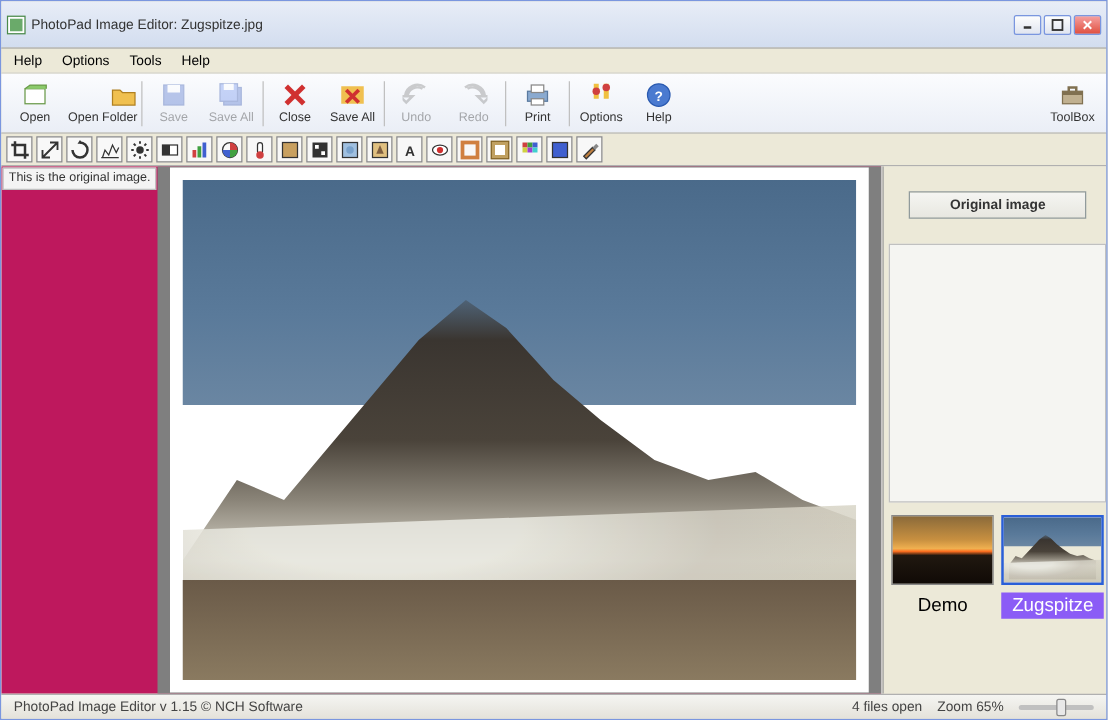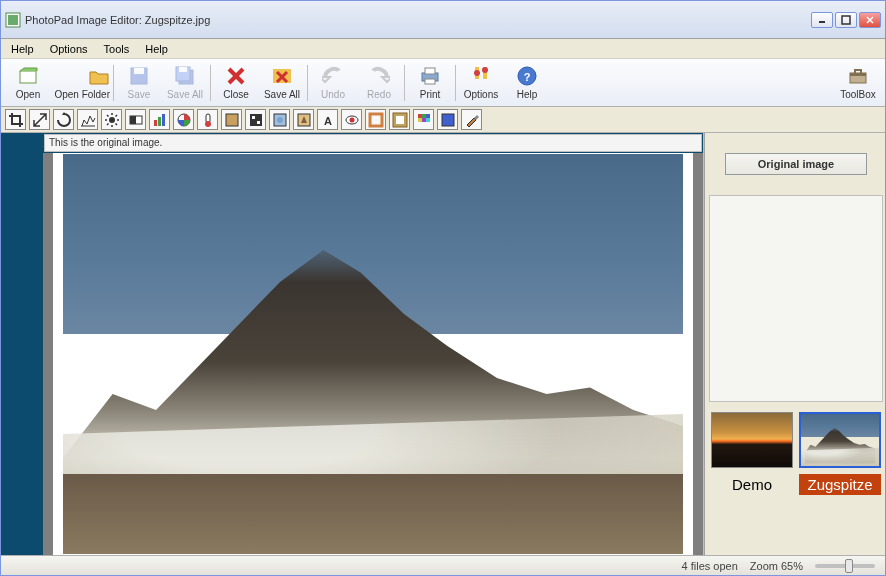--- a/index.html
+++ b/index.html
@@ -26,21 +26,21 @@
 .toolbtn.disabled .ticon, .toolbtn.disabled .tlabel { opacity: 0.4; }
 .tsep { width: 1px; height: 36px; background: #c0c0c0; margin: 0 2px; }
 .spacer { flex: 1; }
 
 
 .sectoolbar { height: 26px; background: #ece9d8; display: flex; align-items: center; padding: 2px 4px; border-bottom: 1px solid #b0b0b0; gap: 3px; }
 .secbtn { width: 21px; height: 21px; border: 1px solid #888; background: #f8f8f8; display: flex; align-items: center; justify-content: center; cursor: default; }
 
 
 .content { flex: 1; display: flex; overflow: hidden; }
-.canvaswrap { flex: 1; display: flex; flex-direction: column; background: #0c4a6e; padding-left: 42px; }
+.canvaswrap { flex: 1; display: flex; flex-direction: row; background: #be185d; }
 .infobar { height: 18px; background: #f4f4f4; border: 1px solid #c0c0c0; margin: 1px; padding: 2px 4px; font-size: 10px; color: #333; }
 .canvas { flex: 1; background: #7f7f7f; display: flex; align-items: center; justify-content: center; padding: 10px; overflow: hidden; }
 .photo { width: 640px; height: 420px; background: #fff; padding: 10px; }
 .photoinner { width: 100%; height: 100%; position: relative; overflow: hidden; }
 .sky { position: absolute; inset: 0 0 55% 0; background: linear-gradient(#4a6a8a 0%, #5a7a9a 60%, #6a86a2 100%); }
 .mountain { position: absolute; inset: 20% 0 0 0; background: linear-gradient(180deg, transparent 0%, #3a3530 15%, #4a433a 40%, #8a8478 55%, #d8d4c8 70%, #b0ac9e 85%, #8a8070 100%); clip-path: polygon(0% 70%, 8% 50%, 15% 55%, 25% 35%, 35% 15%, 42% 5%, 48% 12%, 55% 25%, 62% 35%, 70% 45%, 78% 50%, 85% 48%, 92% 55%, 100% 60%, 100% 100%, 0% 100%); }
 .snow { position: absolute; inset: 50% 0 0 0; background: radial-gradient(ellipse at 30% 40%, #ecece4 20%, #d0ccc0 50%, transparent 70%), linear-gradient(180deg, #e0ddd0 0%, #c8c4b4 100%); opacity: 0.85; clip-path: polygon(0% 40%, 100% 30%, 100% 100%, 0% 100%); }
 .rocks { position: absolute; inset: 80% 0 0 0; background: linear-gradient(#6a5a48, #8a7a60); }
 .scrollbar-v { width: 16px; background: #e8e8e8; border-left: 1px solid #c0c0c0; }
 
@@ -50,21 +50,21 @@
 .origbox { margin: 20px; border: 1px solid #919b9c; background: linear-gradient(#f5f5f2,#e8e7e0); text-align: center; padding: 4px; font-weight: bold; color: #333; }
 .effectarea { flex: 1; background: #f5f5f2; margin: 0 4px 4px 4px; border: 1px solid #c0c0c0; }
 .thumbs { display: flex; gap: 6px; padding: 6px; justify-content: center; }
 .thumb { width: 82px; height: 56px; border: 1px solid #888; position: relative; overflow: hidden; }
 .thumb.selected { border: 2px solid #2a5fd8; }
 .thumb1 { background: linear-gradient(180deg, #8a6a3a 0%, #c89040 35%, #f0b050 48%, #ff7020 52%, #201810 58%, #100a06 100%); }
 .thumb2 .sky { inset: 0 0 55% 0; }
 .thumb2 .mountain { transform: scale(0.9); }
 .thumblabels { display: flex; gap: 6px; padding: 0 6px; justify-content: center; }
 .thumblabel { width: 82px; text-align: center; font-size: 15px; padding: 2px; }
-.thumblabel.selected { background: #c2410c; color: #fff; }
+.thumblabel.selected { background: #8b5cf6; color: #fff; }
 
 
 .statusbar { height: 20px; background: linear-gradient(#f5f5f2,#e4e2da); border-top: 1px solid #b0b0b0; display: flex; align-items: center; padding: 0 4px; font-size: 10px; color: #444; }
 .statusbar .sseg { padding: 0 6px; }
 .statusbar .sflex { flex: 1; }
 .zoomslider { width: 60px; height: 4px; background: #c0c0c0; position: relative; margin: 0 6px; border-radius: 2px; }
 .zoomthumb { position: absolute; width: 8px; height: 14px; background: #e8e8e8; border: 1px solid #888; top: -5px; left: 30px; border-radius: 2px; }
 
 svg { display: block; }
 </style>
@@ -389,19 +389,20 @@
     </div>
     <div class="thumblabels">
       <div class="thumblabel">Demo</div>
       <div class="thumblabel selected">Zugspitze</div>
     </div>
     <div style="height:60px"></div>
   </div>
 </div>
 
 <div class="statusbar">
+  <div class="sseg">PhotoPad Image Editor v 1.15 © NCH Software</div>
   <div class="sflex"></div>
   <div class="sseg">4 files open</div>
   <div class="sseg">Zoom 65%</div>
   <div class="zoomslider">
       <div class="zoomthumb"></div>
     </div>
 </div>
 
 </body></html>

